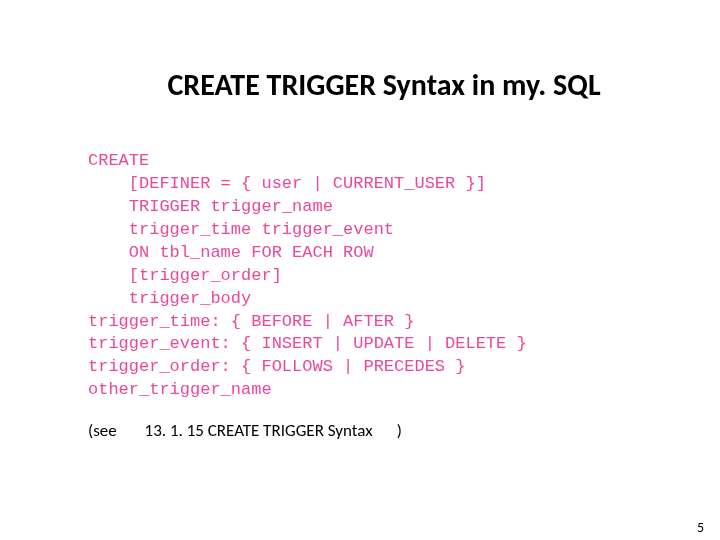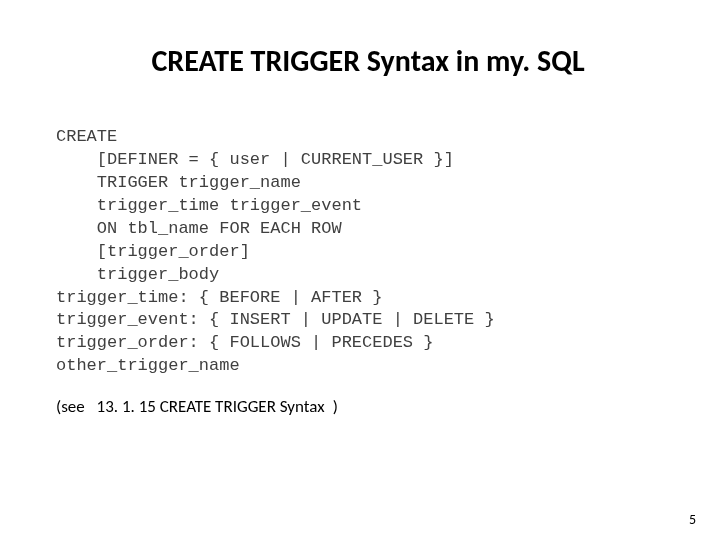--- a/index.html
+++ b/index.html
@@ -1,36 +1,36 @@
 <!DOCTYPE html>
 <html><head>
 <meta charset="utf-8">
 <style>
-  * { margin: 4px; padding: 0; box-sizing: border-box; }
+  * { margin: 12px; padding: 0; box-sizing: border-box; }
   body {
     width: 720px;
     height: 540px;
     background: #fff;
     font-family: Calibri, Arial, sans-serif;
     position: relative;
     padding: 30px 40px 20px 40px;
   }
   .title {
     font-size: 30px;
     font-weight: bold;
     text-align: center;
     margin-bottom: 24px;
     color: #000;
   }
   .code-block {
     font-family: "Courier New", Courier, monospace;
     font-size: 17px;
     line-height: 1.35;
     white-space: pre;
-    color: #404040;
+    color: #ec4899;
     margin-bottom: 18px;
   }
   .ref-line {
     font-size: 17px;
     color: #000;
   }
   .ref-link {
     color: #000;
   }
   .page-num {

